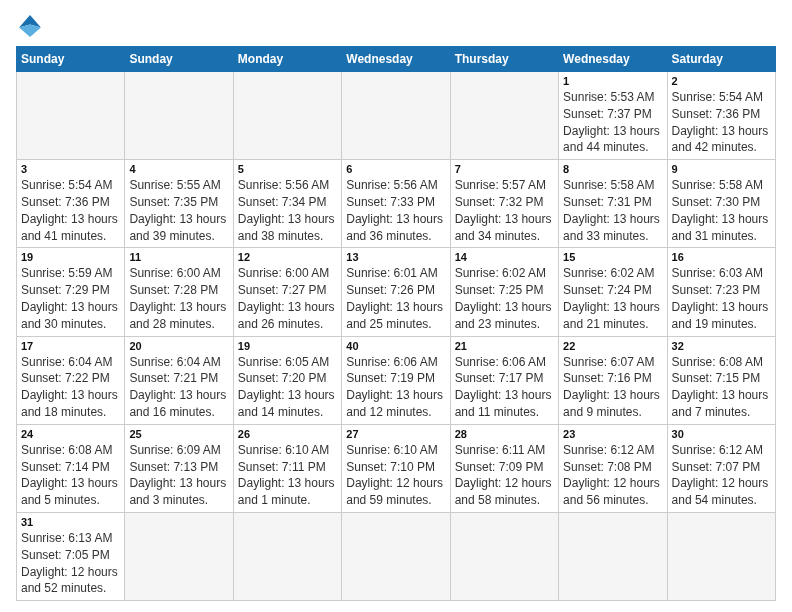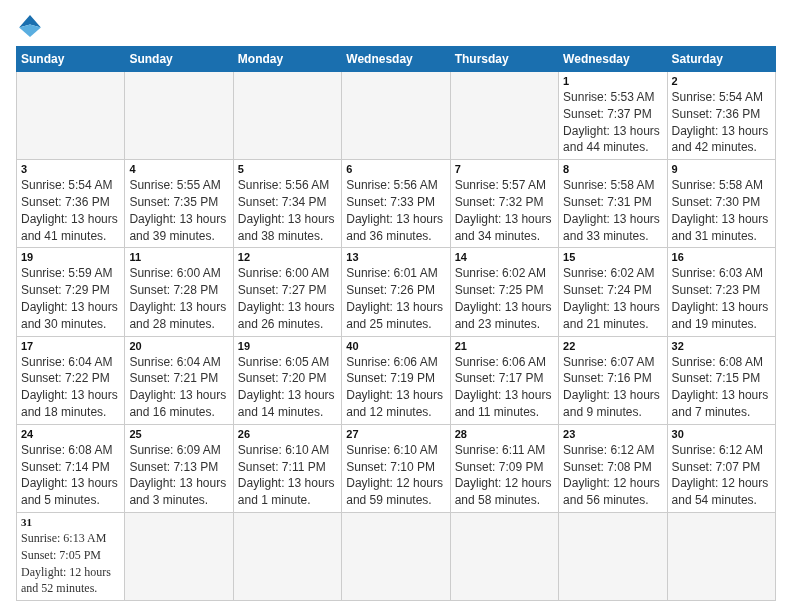--- a/index.html
+++ b/index.html
@@ -74,21 +74,20 @@
       font-size: 9.5px;
       color: #333;
       min-height: 72px;
       height: 72px;
     }
     .calendar td.empty {
       background: #f5f5f5;
     }
     .calendar td.last-row {
       height: 60px;
-      font-family: Liberation Serif, serif;
     }
     .day-num {
       font-size: 11px;
       font-weight: bold;
       color: #111;
       display: block;
       margin-bottom: 2px;
     }
     .day-info {
       font-size: 12px;

